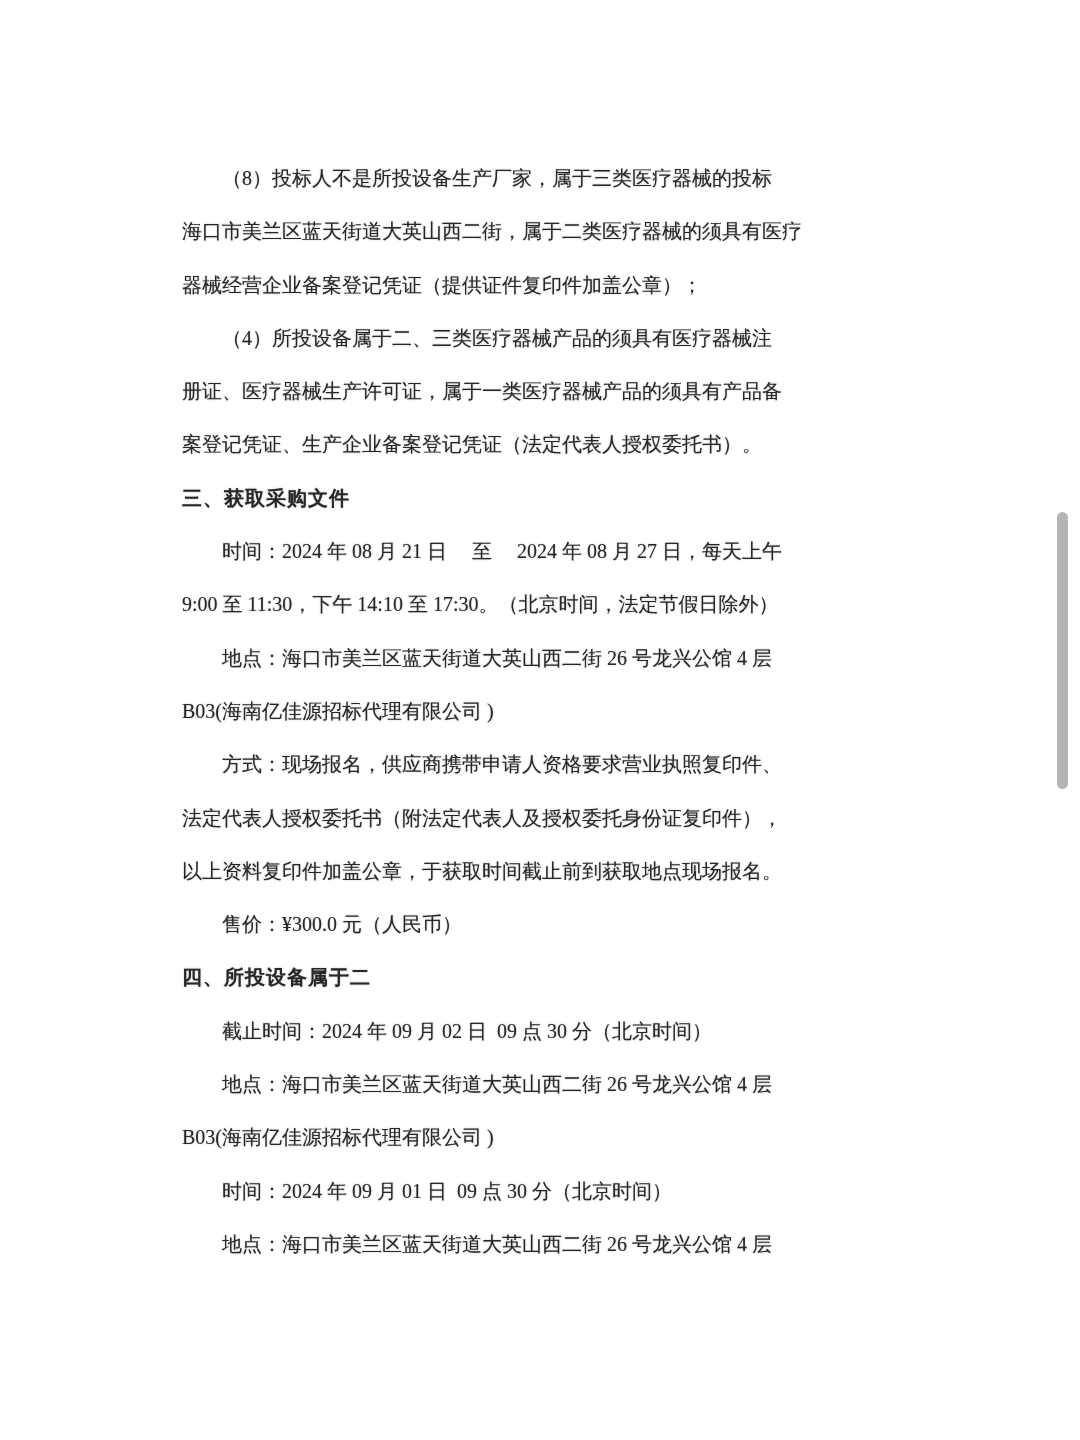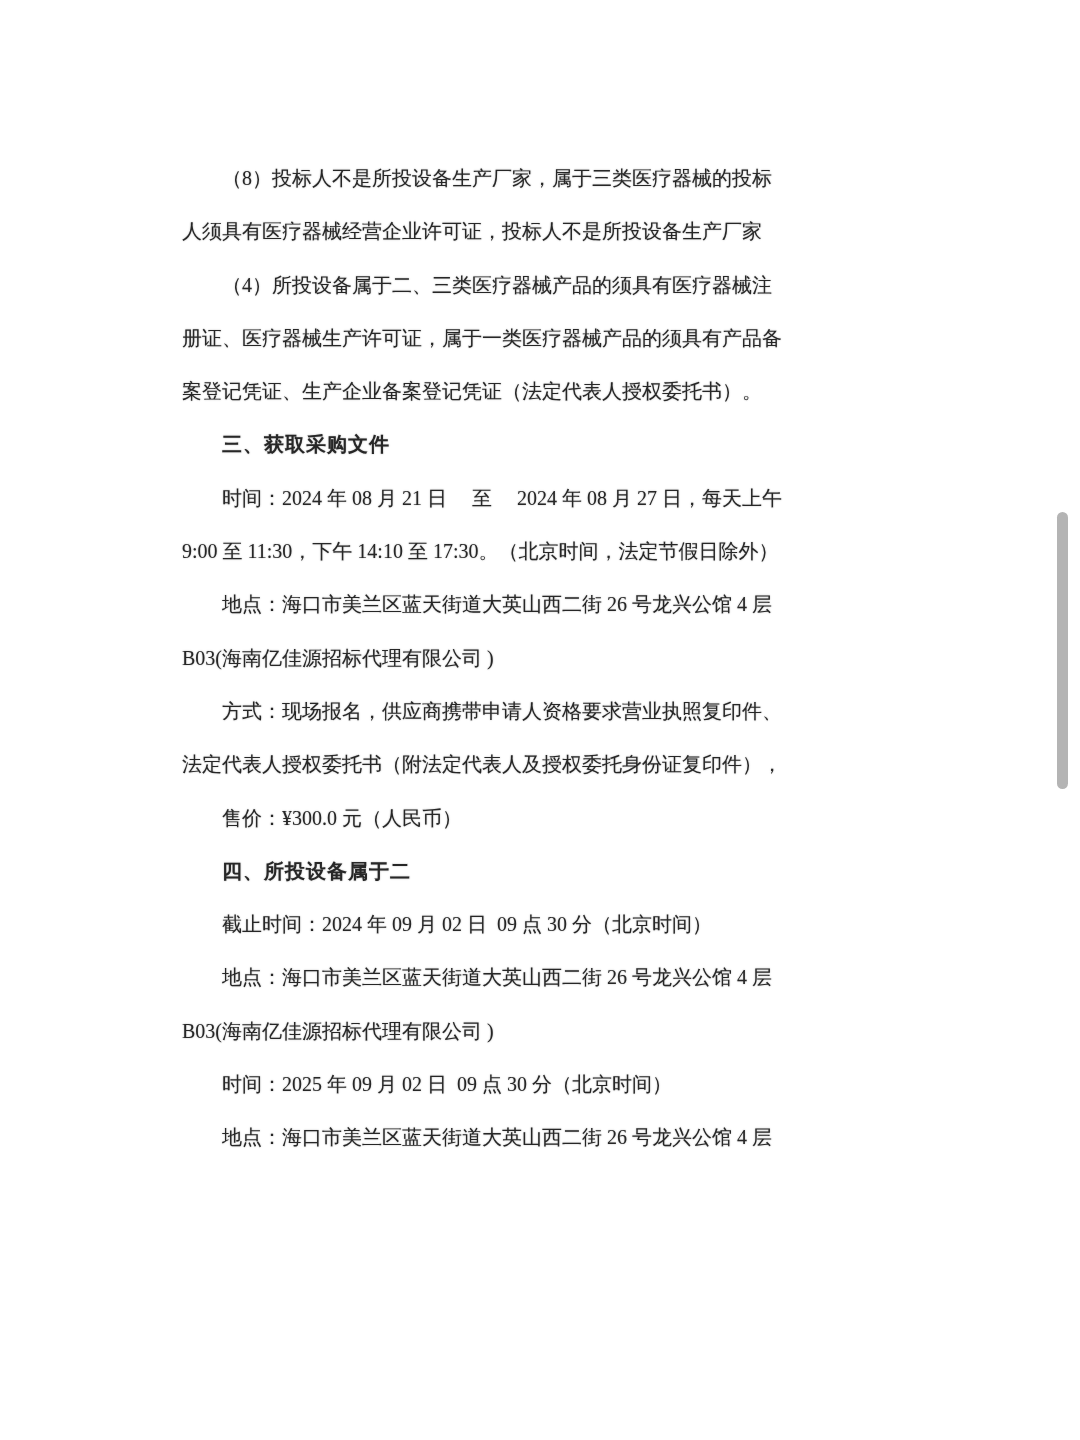--- a/index.html
+++ b/index.html
@@ -22,75 +22,76 @@
     font-size: 20px;
     line-height: 53.3px;
     text-shadow: 0 0 1.6px rgba(40,40,40,0.42); 
   }
   .line { white-space: pre; }
   .line.indent { text-indent: 2em; }
   .block.heading .line {
     font-family: "Liberation Sans", sans-serif;
     font-weight: 700;
     letter-spacing: 1px;
-    margin-left: 40px;
   }
   .scroll-thumb {
     position: absolute;
     left: 1057px;
     top: 512px;
     width: 11px;
     height: 277px;
     border-radius: 6px;
     background: var(--thumb, #b4b4b4);
   }
 </style>
 </head>
 <body>
 
 <div class="screen">
   <main class="doc" id="doc-blocks">
       <section class="block body">
         <p class="line indent">（8）投标人不是所投设备生产厂家，属于三类医疗器械的投标</p>
-        <p class="line">人须具有医疗器械经营企业许可证，投标人不是所投设备生产厂家</p>
+        <p class="line">海口市美兰区蓝天街道大英山西二街，属于二类医疗器械的须具有医疗</p>
+        <p class="line">器械经营企业备案登记凭证（提供证件复印件加盖公章）；</p>
       </section>
       <section class="block body">
         <p class="line indent">（4）所投设备属于二、三类医疗器械产品的须具有医疗器械注</p>
         <p class="line">册证、医疗器械生产许可证，属于一类医疗器械产品的须具有产品备</p>
         <p class="line">案登记凭证、生产企业备案登记凭证（法定代表人授权委托书）。</p>
       </section>
       <section class="block heading">
         <p class="line">三、获取采购文件</p>
       </section>
       <section class="block body">
         <p class="line indent">时间：2024 年 08 月 21 日　 至 　2024 年 08 月 27 日，每天上午</p>
         <p class="line">9:00 至 11:30，下午 14:10 至 17:30。（北京时间，法定节假日除外）</p>
       </section>
       <section class="block body">
         <p class="line indent">地点：海口市美兰区蓝天街道大英山西二街 26 号龙兴公馆 4 层</p>
         <p class="line">B03(海南亿佳源招标代理有限公司 )</p>
       </section>
       <section class="block body">
         <p class="line indent">方式：现场报名，供应商携带申请人资格要求营业执照复印件、</p>
         <p class="line">法定代表人授权委托书（附法定代表人及授权委托身份证复印件），</p>
+        <p class="line">以上资料复印件加盖公章，于获取时间截止前到获取地点现场报名。</p>
       </section>
       <section class="block body">
         <p class="line indent">售价：¥300.0 元（人民币）</p>
       </section>
       <section class="block heading">
         <p class="line">四、所投设备属于二</p>
       </section>
       <section class="block body">
         <p class="line indent">截止时间：2024 年 09 月 02 日  09 点 30 分（北京时间）</p>
       </section>
       <section class="block body">
         <p class="line indent">地点：海口市美兰区蓝天街道大英山西二街 26 号龙兴公馆 4 层</p>
         <p class="line">B03(海南亿佳源招标代理有限公司 )</p>
       </section>
       <section class="block body">
-        <p class="line indent">时间：2025 年 09 月 02 日  09 点 30 分（北京时间）</p>
+        <p class="line indent">时间：2024 年 09 月 01 日  09 点 30 分（北京时间）</p>
       </section>
       <section class="block body">
         <p class="line indent">地点：海口市美兰区蓝天街道大英山西二街 26 号龙兴公馆 4 层</p>
       </section>
     </main>
   <div class="scroll-thumb"></div>
 </div>
 
 </body></html>

